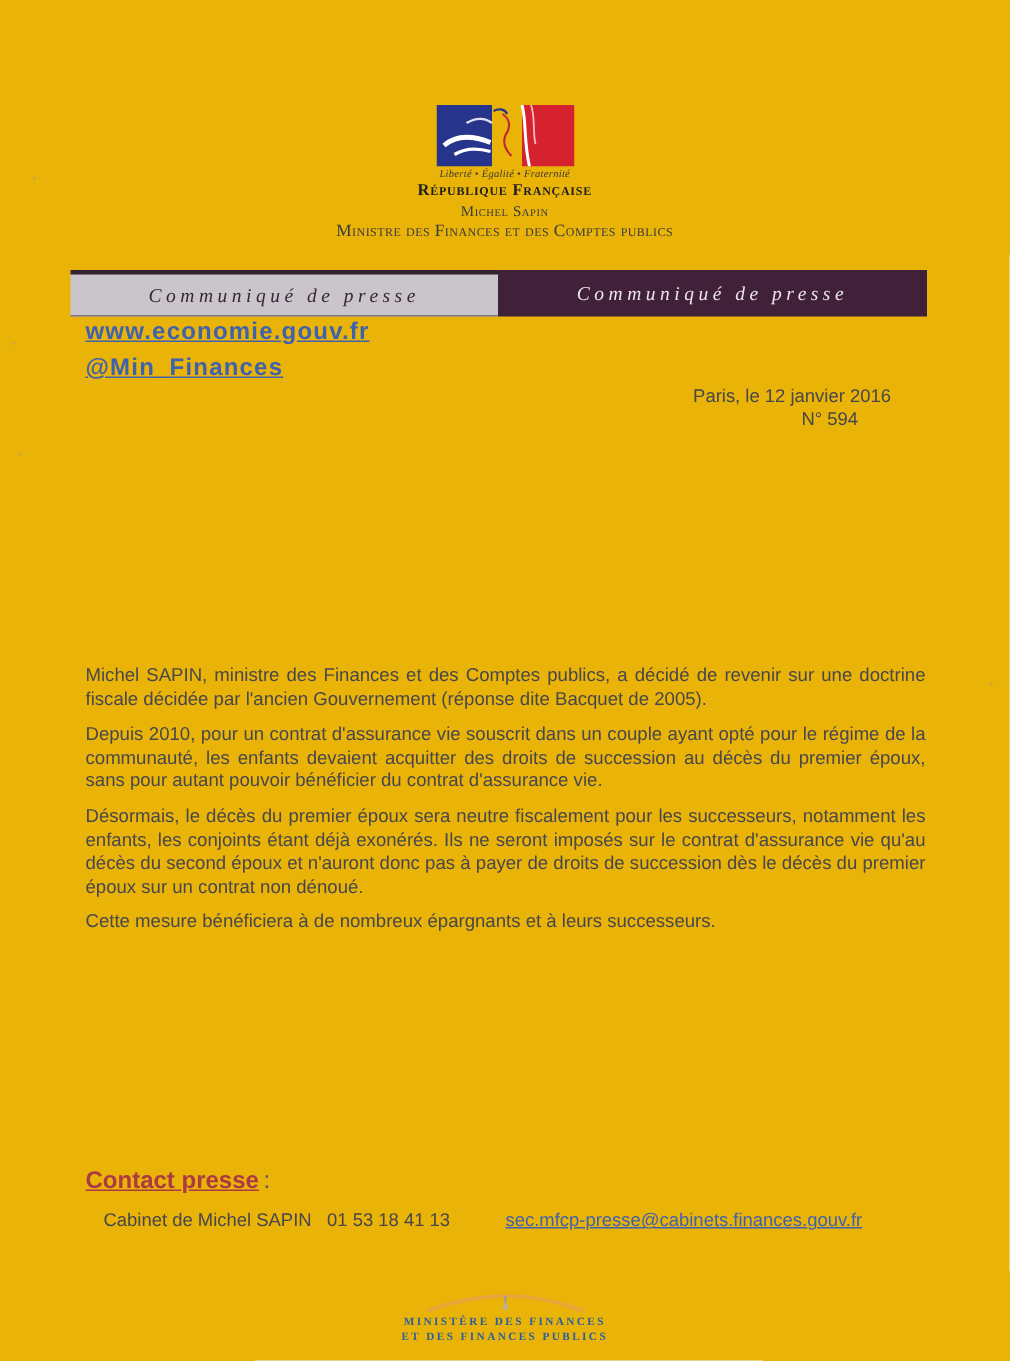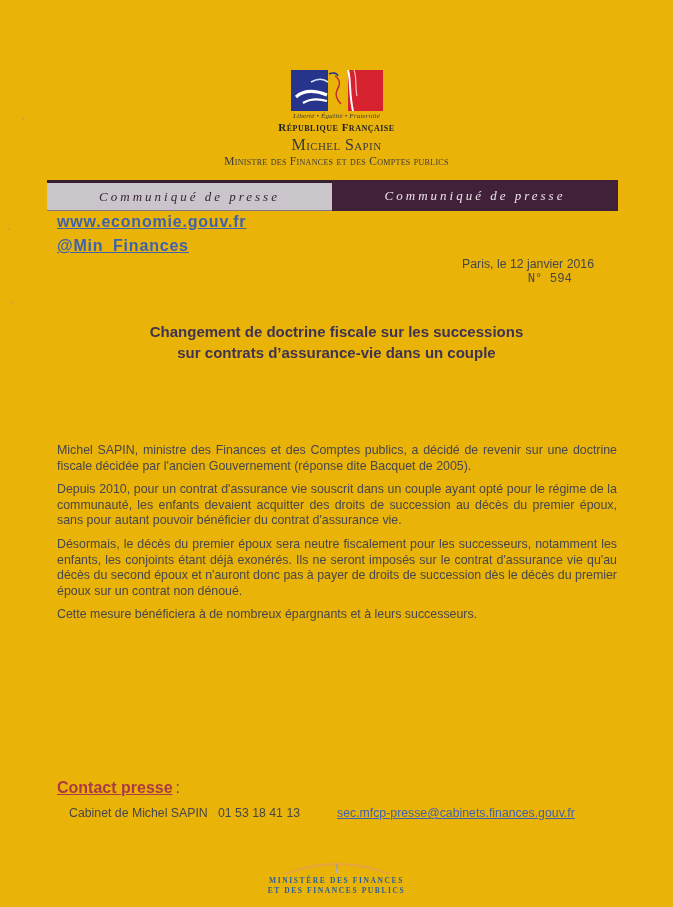--- a/index.html
+++ b/index.html
@@ -21,21 +21,21 @@
   }
   .republic {
     font-family:"Liberation Serif", serif; font-variant:small-caps; font-weight:700;
     font-size:11px; letter-spacing:.5px; color:#1f1f22; margin-top:1px;
   }
 
   
   .minister-block { position:absolute; top:136px; left:0; width:100%; text-align:center; color:#3a3a40; }
   .minister-name {
     font-family:"Liberation Serif", serif; font-variant:small-caps;
-    font-size:16px; letter-spacing:.4px;
+    font-size:10px; letter-spacing:.4px;
   }
   .minister-title {
     font-family:"Liberation Serif", serif; font-variant:small-caps;
     font-size:11.5px; letter-spacing:.3px; margin-top:1px;
   }
 
   
   .banner-row { position:absolute; top:180px; left:47px; width:571px; height:31px; display:flex; }
   .banner-left {
     box-sizing:border-box; width:285px; background:#c9c5ca;
@@ -61,21 +61,21 @@
     color:#3f62ae; text-decoration:underline; cursor:pointer;
   }
   .link-web { position:absolute; top:213px; left:57px; }
   .link-tw  { position:absolute; top:237px; left:57px; }
 
   
   .dateline {
     position:absolute; top:257px; right:79px; text-align:right;
     font-size:12.3px; line-height:14.5px; color:#46464c;
   }
-  .doc-number { padding-right:22px;font-family:Liberation Mono, monospace; }
+  .doc-number { padding-right:22px; }
 
   
   .doc-title {
     position:absolute; top:321px; left:0; width:100%; text-align:center;
     font-weight:700; font-size:15px; line-height:21px; color:#3e3350;
   }
 
   
   .body-text {
     position:absolute; top:443px; left:57px; width:560px;
@@ -141,24 +141,20 @@
   </div>
 
   <div class="link link-web">www.economie.gouv.fr</div>
   <div class="link link-tw">@Min_Finances</div>
 
   <div class="dateline">
     <div>Paris, le 12 janvier 2016</div>
     <div class="doc-number">N° 594</div>
   </div>
 
-  <div class="doc-title">
-    <div>Changement de doctrine fiscale sur les successions</div>
-    <div>sur contrats d’assurance-vie dans un couple</div>
-  </div>
 
   <div class="body-text">
     <p>Michel SAPIN, ministre des Finances et des Comptes publics, a décidé de revenir sur une doctrine fiscale décidée par l'ancien Gouvernement (réponse dite Bacquet de 2005).</p>
     <p>Depuis 2010, pour un contrat d'assurance vie souscrit dans un couple ayant opté pour le régime de la communauté, les enfants devaient acquitter des droits de succession au décès du premier époux, sans pour autant pouvoir bénéficier du contrat d'assurance vie.</p>
     <p>Désormais, le décès du premier époux sera neutre fiscalement pour les successeurs, notamment les enfants, les conjoints étant déjà exonérés. Ils ne seront imposés sur le contrat d'assurance vie qu'au décès du second époux et n'auront donc pas à payer de droits de succession dès le décès du premier époux sur un contrat non dénoué.</p>
     <p>Cette mesure bénéficiera à de nombreux épargnants et à leurs successeurs.</p>
   </div>
 
   <div class="contact-heading">
     <span class="red">Contact presse</span><span class="sep">:</span>

